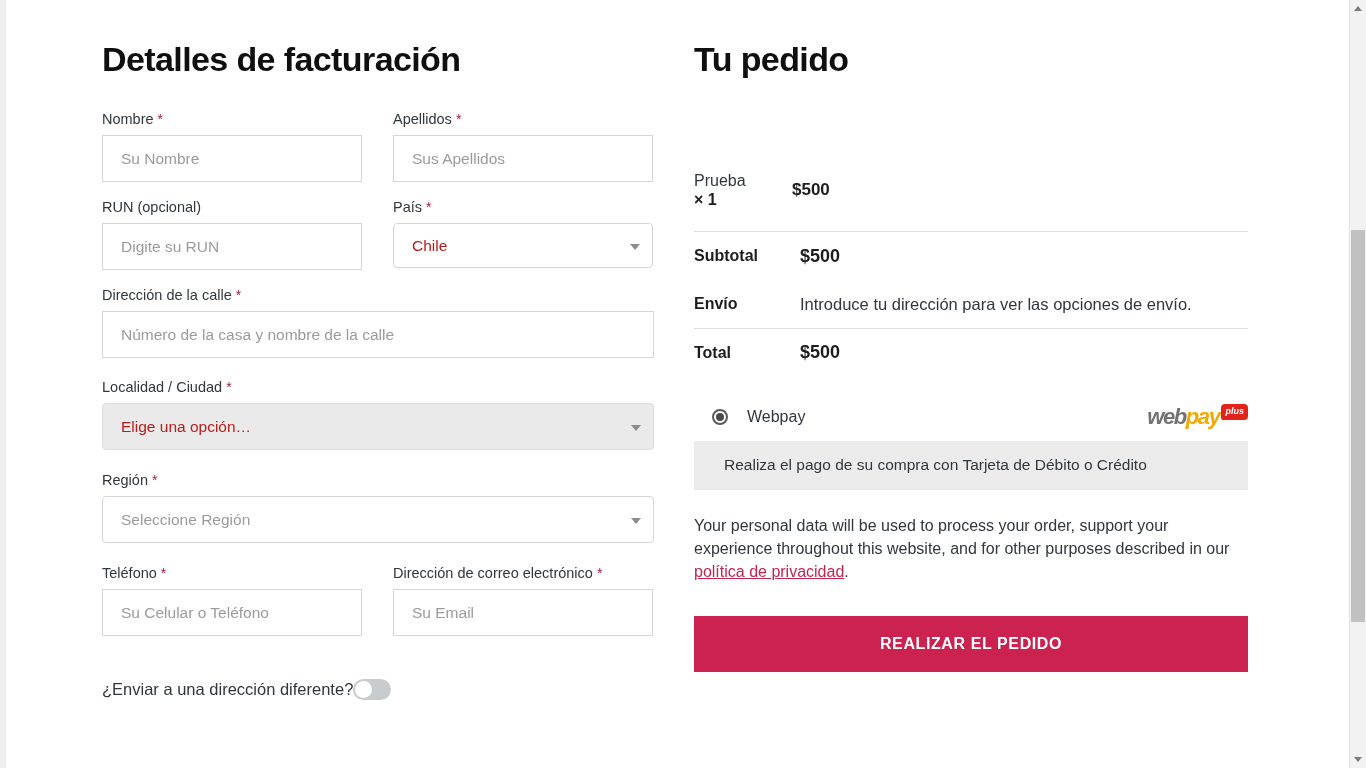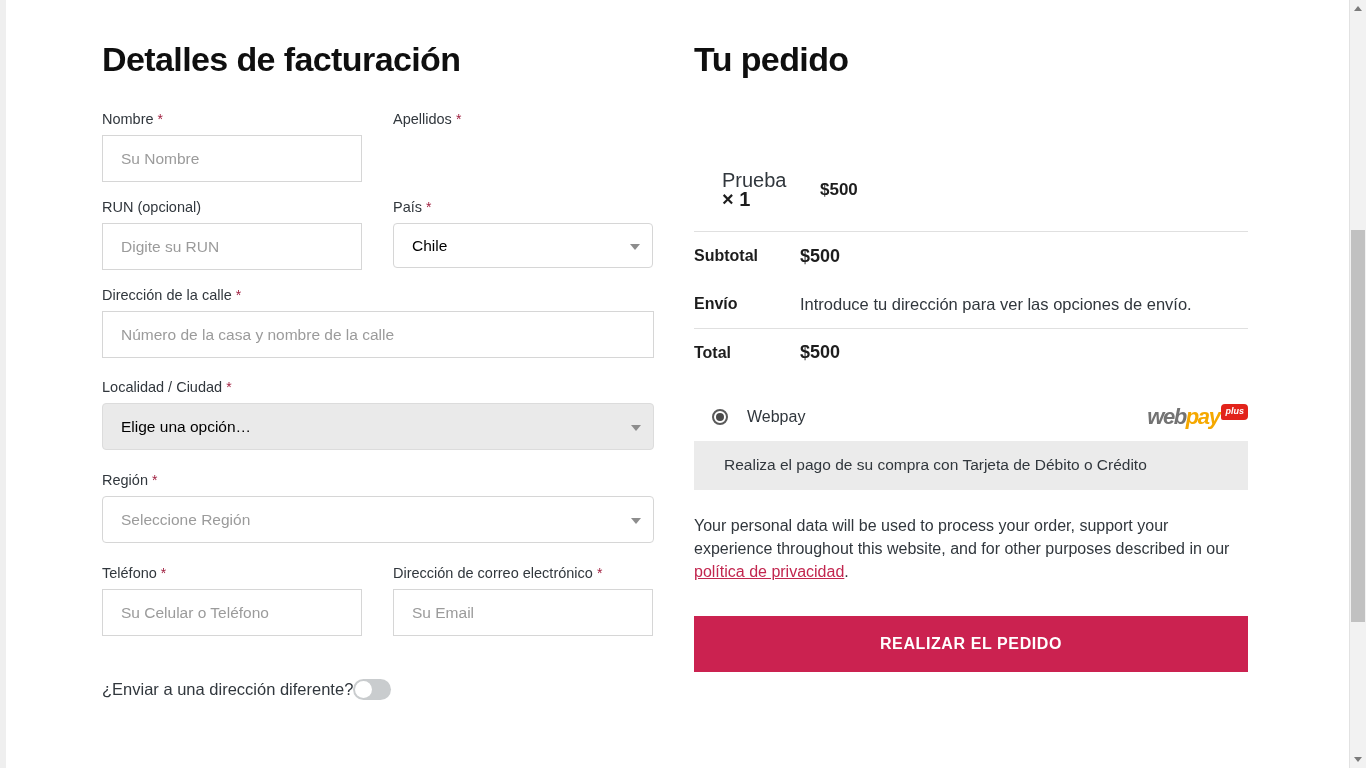--- a/index.html
+++ b/index.html
@@ -87,21 +87,21 @@
     position: relative;
     width: 100%;
     height: 45px;
     border: 1px solid #d6d6d6;
     border-radius: 4px;
     background: #ffffff;
     display: flex;
     align-items: center;
     padding: 0 30px 0 18px;
     font-size: 15.5px;
-    color: #000000;
+    color: #b91c1c;
   }
   .sel.grey {
     background: #eaeaea;
     border-color: #dcdcdc;
   }
   .sel.placeholder-text { color: #9b9b9b; }
   .sel .caret {
     position: absolute;
     right: 12px; top: 50%;
     margin-top: -2px;
@@ -143,25 +143,24 @@
   .order-table { width: 554px; }
 
   .prod-row {
     display: flex;
     align-items: center;
     padding-bottom: 22px;
     border-bottom: 1px solid #e0e0e0;
   }
   .prod-name {
     width: 98px;
-    font-size: 20px;
+    font-size: 16px;
     line-height: 19px;
     color: #31373d;
     flex: none;
-    margin-left: 28px;
   }
   .prod-name .qty { font-weight: bold; color: #1d1d1d; }
   .prod-total {
     font-size: 17px;
     font-weight: bold;
     color: #1d1d1d;
   }
 
   .tot-row {
     display: flex;
@@ -345,20 +344,21 @@
             <span>Nombre</span>
             <span class="req">*</span>
           </label>
           <input class="tinput" type="text" placeholder="Su Nombre" style="">
         </div>
         <div class="field half">
           <label class="flabel">
             <span>Apellidos</span>
             <span class="req">*</span>
           </label>
+          <input class="tinput" type="text" placeholder="Sus Apellidos" style="">
         </div>
       </div>
 
       <div class="row2">
         <div class="field half">
           <label class="flabel">RUN (opcional)</label>
           <input class="tinput" type="text" placeholder="Digite su RUN" style="">
         </div>
         <div class="field half">
           <label class="flabel">

